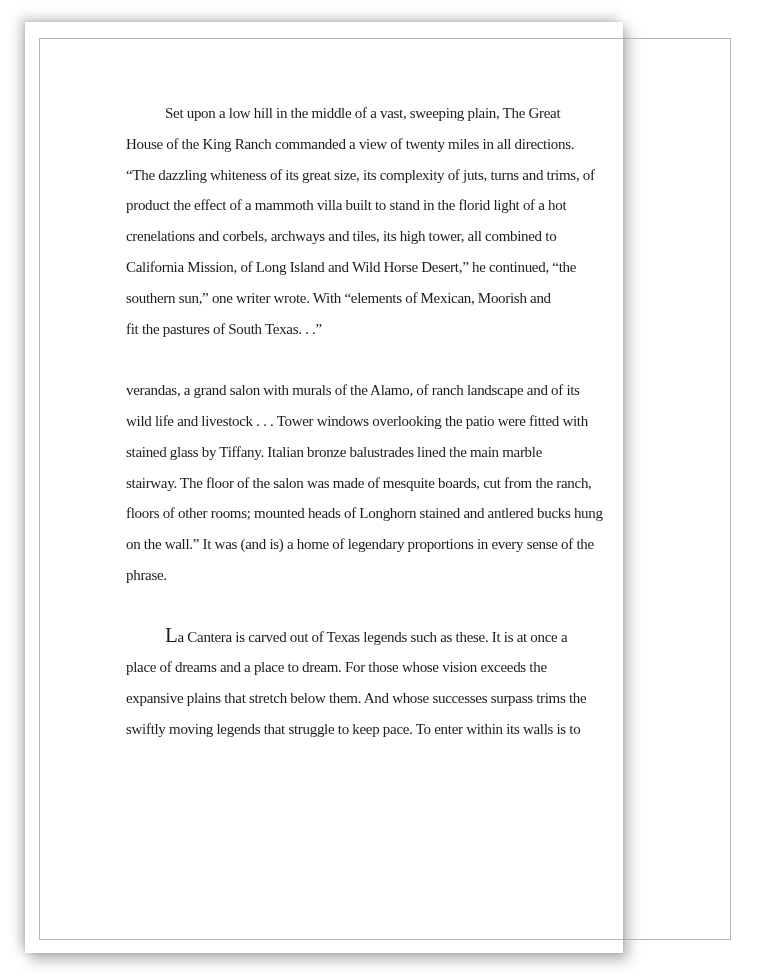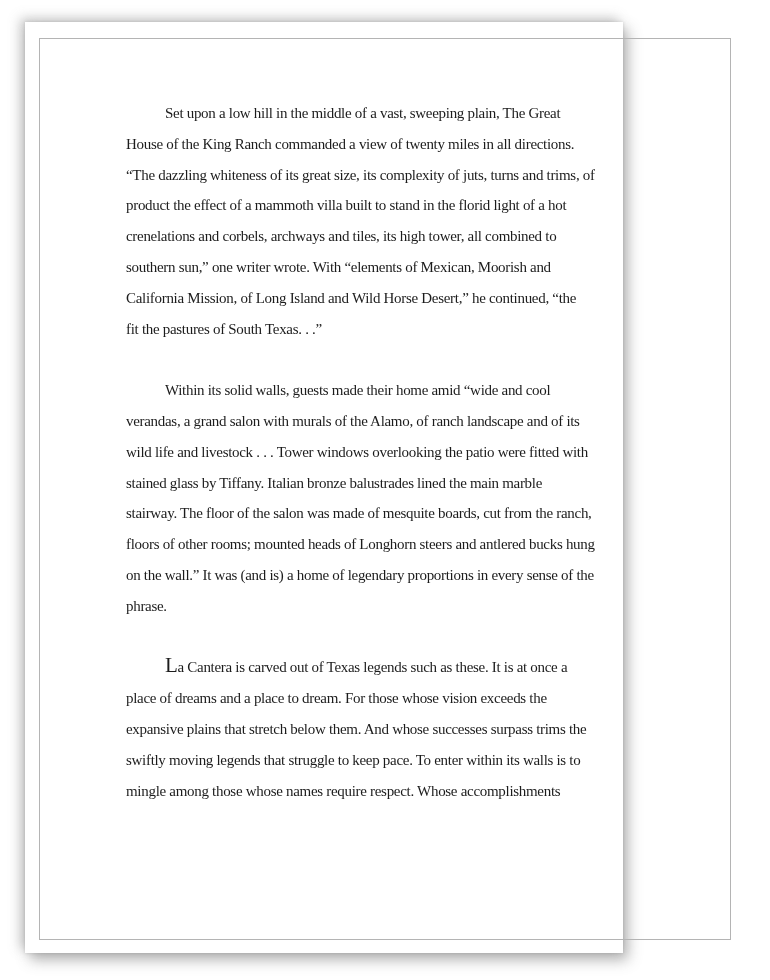--- a/index.html
+++ b/index.html
@@ -59,35 +59,33 @@
 
 <div class="page">
   <div class="inner-frame"></div>
   <div class="text-block" id="doc-body">
       <div class="paragraph">
         <div class="line indent">Set upon a low hill in the middle of a vast, sweeping plain, The Great</div>
         <div class="line">House of the King Ranch commanded a view of twenty miles in all directions.</div>
         <div class="line">“The dazzling whiteness of its great size, its complexity of juts, turns and trims, of</div>
         <div class="line">product the effect of a mammoth villa built to stand in the florid light of a hot</div>
         <div class="line">crenelations and corbels, archways and tiles, its high tower, all combined to</div>
+        <div class="line">California Mission, of Long Island and Wild Horse Desert,” he continued, “the</div>
         <div class="line">southern sun,” one writer wrote. With “elements of Mexican, Moorish and</div>
-        <div class="line">California Mission, of Long Island and Wild Horse Desert,” he continued, “the</div>
         <div class="line">fit the pastures of South Texas. . .”</div>
       </div>
       <div class="paragraph">
-        <div class="line indent">Within its solid walls, guests made their home amid “wide and cool</div>
         <div class="line">verandas, a grand salon with murals of the Alamo, of ranch landscape and of its</div>
         <div class="line">wild life and livestock . . . Tower windows overlooking the patio were fitted with</div>
         <div class="line">stained glass by Tiffany. Italian bronze balustrades lined the main marble</div>
         <div class="line">stairway. The floor of the salon was made of mesquite boards, cut from the ranch,</div>
-        <div class="line">floors of other rooms; mounted heads of Longhorn steers and antlered bucks hung</div>
+        <div class="line">floors of other rooms; mounted heads of Longhorn stained and antlered bucks hung</div>
         <div class="line">on the wall.” It was (and is) a home of legendary proportions in every sense of the</div>
         <div class="line">phrase.</div>
       </div>
       <div class="paragraph">
         <div class="line indent"><span class="drop-initial">L</span><span>a Cantera is carved out of Texas legends such as these. It is at once a</span></div>
         <div class="line">place of dreams and a place to dream. For those whose vision exceeds the</div>
         <div class="line">expansive plains that stretch below them. And whose successes surpass trims the</div>
         <div class="line">swiftly moving legends that struggle to keep pace. To enter within its walls is to</div>
-        <div class="line">mingle among those whose names require respect. Whose accomplishments</div>
       </div>
     </div>
 </div>
 
 </body></html>

